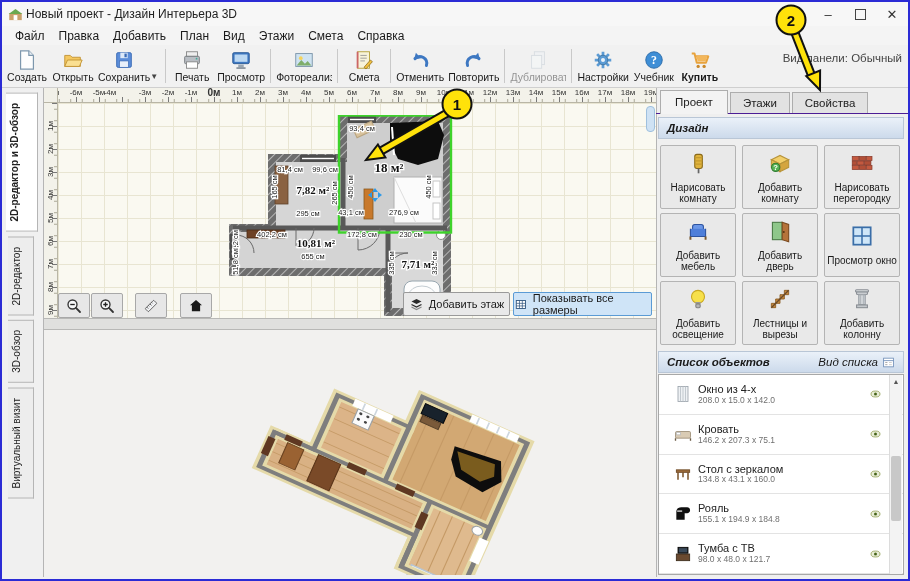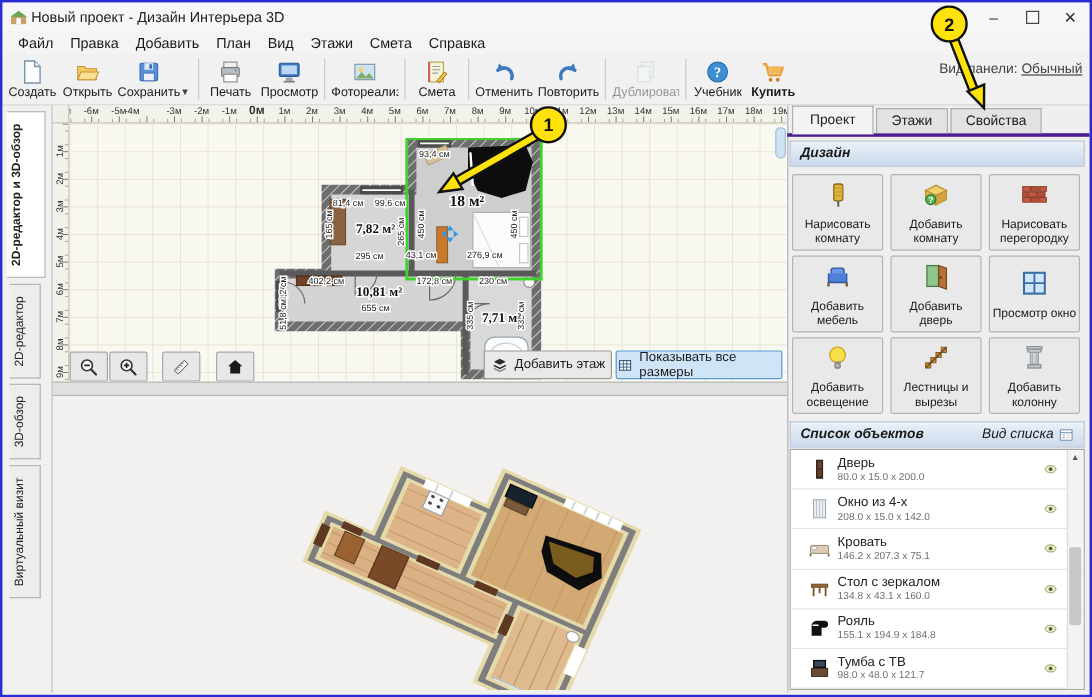--- a/index.html
+++ b/index.html
@@ -20,21 +20,21 @@
   #toolbar{left:2px;top:45px;width:906px;height:43px;background:#f1f1f1;border-bottom:1px solid #cfcfcf;display:flex;align-items:center;box-sizing:border-box;padding-left:2px;}
   .tb-btn{height:40px;display:flex;flex-direction:column;align-items:center;justify-content:center;padding:0 2px;min-width:42px;max-width:58px;}
   .tb-btn .ic{width:22px;height:22px;}
   .tb-btn .ic svg{width:22px;height:22px;display:block;}
   .tb-btn .lbl{font-size:10.5px;color:#1a1a1a;white-space:nowrap;overflow:hidden;max-width:56px;}
   .tb-btn.bold .lbl{font-weight:bold;}
   .tb-btn.disabled{opacity:.45;}
   .tb-sep{width:1px;height:34px;background:#c9c9c9;margin:0 3px;}
   .tb-caret{width:10px;font-size:8px;color:#444;align-self:flex-end;margin:0 2px 6px -2px;}
   #panelview{position:absolute;right:8px;top:52px;font-size:11.5px;color:#444;z-index:5;}
-  #panelview .val{text-decoration:underline;}
+  #panelview .val{}
   
   #leftstrip{left:2px;top:88px;width:42px;height:489px;background:#f0f0f0;border-right:1px solid #b5b5b5;box-sizing:border-box;}
   .vtab{writing-mode:vertical-rl;transform:rotate(180deg);font-size:10px;color:#222;background:#ededed;border:1px solid #b5b5b5;border-right:none;padding:9px 3px;margin:5px 0 5px 6px;width:26px;box-sizing:border-box;text-align:center;}
   .vtab.active{background:#ffffff;font-weight:bold;width:32px;margin-left:4px;}
   
   #canvasbg{left:44px;top:88px;width:612px;height:487px;background:#f0f0f0;}
   #rulercorner{left:44px;top:88px;width:14px;height:15px;background:#f1f0e8;border-right:1px solid #b9b6a6;border-bottom:1px solid #b9b6a6;box-sizing:border-box;}
   #rulerh{left:58px;top:88px;width:598px;height:15px;background:#f3f2ea;border-bottom:1px solid #b9b6a6;box-sizing:border-box;overflow:hidden;
     background-image:linear-gradient(90deg,#777 0 1px,transparent 1px),linear-gradient(90deg,#a8a593 0 1px,transparent 1px);
     background-size:23px 5px,11.5px 3px;background-repeat:repeat-x;background-position:18px bottom,12.25px bottom;}
@@ -51,21 +51,21 @@
   #scrollthumb2d{left:646px;top:106px;width:9px;height:26px;background:#cfe2f4;border:1px solid #9fc0de;border-radius:4px;box-sizing:border-box;}
   .zoombtn{top:293px;width:32px;height:25px;background:#e7e7e7;border:1px solid #a8a8a8;border-radius:2px;display:flex;align-items:center;justify-content:center;box-sizing:border-box;}
   .zoombtn svg{width:18px;height:18px;}
   .floorbtn{top:292px;height:24px;background:#e9e9e9;border:1px solid #9a9a9a;border-radius:2px;display:flex;align-items:center;justify-content:center;gap:5px;font-size:11px;color:#1a1a1a;box-sizing:border-box;}
   .floorbtn svg{width:15px;height:15px;}
   .floorbtn.hl{background:#cfe4f7;border-color:#5b9bd5;}
   #divider{left:44px;top:318px;width:612px;height:12px;background:#e0e0de;border-top:1px solid #b8b8b6;border-bottom:1px solid #b8b8b6;box-sizing:border-box;}
   #view3d{left:44px;top:330px;width:612px;height:245px;background:#f2f1ef;overflow:hidden;}
   
   #rightpanel{left:656px;top:88px;width:252px;height:489px;background:#efefef;border-left:1px solid #b5b5b5;box-sizing:border-box;}
-  #ptabs{position:absolute;left:656px;top:88px;width:252px;height:26px;border-bottom:3px solid #4c1d95;box-sizing:border-box;display:flex;align-items:flex-end;padding-left:4px;}
+  #ptabs{position:absolute;left:656px;top:88px;width:252px;height:26px;border-bottom:1px solid #4c1d95;box-sizing:border-box;display:flex;align-items:flex-end;padding-left:4px;}
   .ptab{font-size:11.5px;color:#222;background:#e2e2e2;border:1px solid #adadad;border-bottom:none;padding:4px 12px 4px;margin-right:2px;}
   .ptab.active{background:#f3f3f3;padding:5px 14px 6px;margin-bottom:-1px;}
   .sechead{left:658px;width:246px;height:22px;background:linear-gradient(#eaf1f9,#ccdaeb);border:1px solid #b9c6d6;box-sizing:border-box;display:flex;align-items:center;padding:0 8px;font-size:11.5px;font-weight:bold;color:#1a1a1a;font-style:italic;}
   .sechead .right{margin-left:auto;font-weight:normal;display:flex;align-items:center;gap:4px;}
   .sechead .right svg{width:13px;height:13px;}
   .dsnbtn{width:76px;height:64px;background:#e9e9e9;border:1px solid #b4b4b4;border-radius:2px;box-sizing:border-box;display:flex;flex-direction:column;align-items:center;justify-content:center;gap:2px;}
   .dsnbtn svg{width:26px;height:26px;}
   .dsnbtn .lbl{font-size:10px;color:#1a1a1a;text-align:center;line-height:1.12;padding:0 2px;}
   #objlist{left:658px;top:374px;width:246px;height:201px;background:#ffffff;border:1px solid #a8a8a8;box-sizing:border-box;display:flex;flex-direction:column;}
   .objrow{flex:1;display:flex;align-items:center;padding:1px 16px 1px 4px;border-bottom:1px solid #e3e3e3;position:relative;box-sizing:border-box;}
@@ -225,20 +225,32 @@
             <rect x="8" y="3" width="11" height="14" fill="#eef2f6" stroke="#b9c4ce"></rect>
             <rect x="5" y="7" width="11" height="14" fill="#f7fafc" stroke="#b9c4ce"></rect>
           </svg>
         </span>
         <span class="lbl">Дублировать</span>
       </span>
       <span class="tb-sep"></span>
       <span class="tb-btn">
         <span class="ic">
           <svg viewBox="0 0 24 24">
+            <g stroke="#5b9bd5" stroke-width="3">
+              <path d="M12,3 v4 M12,17 v4 M3,12 h4 M17,12 h4 M5.6,5.6 l2.8,2.8 M15.6,15.6 l2.8,2.8 M18.4,5.6 l-2.8,2.8 M8.4,15.6 l-2.8,2.8"></path>
+            </g>
+            <circle cx="12" cy="12" r="5.2" fill="#5b9bd5" stroke="#39719f"></circle>
+            <circle cx="12" cy="12" r="2.2" fill="#eaf2fa"></circle>
+          </svg>
+        </span>
+        <span class="lbl">Настройки</span>
+      </span>
+      <span class="tb-btn">
+        <span class="ic">
+          <svg viewBox="0 0 24 24">
             <circle cx="12" cy="12" r="9" fill="#3e8ed6" stroke="#2a6aa8"></circle>
             <text x="12" y="16.5" font-size="13" font-weight="bold" fill="#fff" text-anchor="middle" font-family="Liberation Serif,serif">?</text>
           </svg>
         </span>
         <span class="lbl">Учебник</span>
       </span>
       <span class="tb-btn bold">
         <span class="ic">
           <svg viewBox="0 0 24 24">
             <path d="M3,5 h3 l2.5,10 h10 L21,8 H7" fill="none" stroke="#e8a33d" stroke-width="2.2" stroke-linejoin="round"></path>
@@ -604,38 +616,20 @@
           <rect x="3" y="4" width="18" height="16" fill="#fff" stroke="#6a8ab5" stroke-width="1.5"></rect>
           <path d="M3,8.5 h18" stroke="#6a8ab5" stroke-width="1.5"></path>
           <path d="M6,12 h4 M6,16 h4" stroke="#888" stroke-width="1.3"></path>
           <path d="M13,12 h5 M13,16 h5" stroke="#bbb" stroke-width="1.3"></path>
         </svg>
     </span>
   </div>
   <div class="abs" id="objlist">
       <div class="objrow indent">
         <span class="oicon"><svg viewBox="0 0 24 24">
-            <rect x="9" y="3" width="6" height="18" fill="#4a2c1e" stroke="#2e1a10"></rect>
-            <rect x="10.2" y="4.5" width="3.6" height="6.5" fill="#6a4430"></rect>
-            <rect x="10.2" y="12.5" width="3.6" height="6.5" fill="#6a4430"></rect>
-          </svg></span>
-        <span>
-          <div class="objname">Дверь</div>
-          <div class="objdims">80.0 x 15.0 x 200.0</div>
-        </span>
-        <span class="eye">
-          <svg viewBox="0 0 24 24">
-            <ellipse cx="12" cy="12" rx="9" ry="6" fill="#e9edd8" stroke="#8a9a4a" stroke-width="1.5"></ellipse>
-            <circle cx="12" cy="12" r="3.2" fill="#5a7a2a"></circle>
-            <circle cx="12" cy="12" r="1.2" fill="#2a3a12"></circle>
-          </svg>
-        </span>
-      </div>
-      <div class="objrow indent">
-        <span class="oicon"><svg viewBox="0 0 24 24">
             <rect x="6" y="3" width="12" height="18" fill="#eef1f4" stroke="#9aa2ab"></rect>
             <path d="M9,3 v18 M12,3 v18 M15,3 v18" stroke="#b9c0c8"></path>
           </svg></span>
         <span>
           <div class="objname">Окно из 4-х</div>
           <div class="objdims">208.0 x 15.0 x 142.0</div>
         </span>
         <span class="eye">
           <svg viewBox="0 0 24 24">
             <ellipse cx="12" cy="12" rx="9" ry="6" fill="#e9edd8" stroke="#8a9a4a" stroke-width="1.5"></ellipse>

